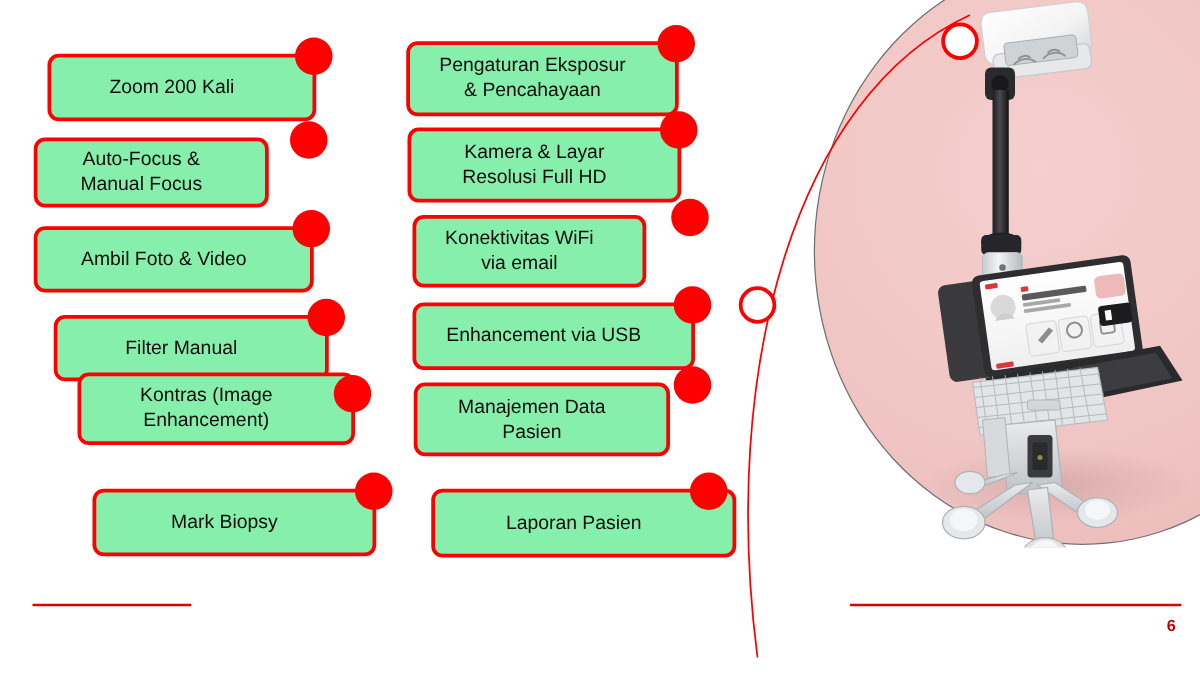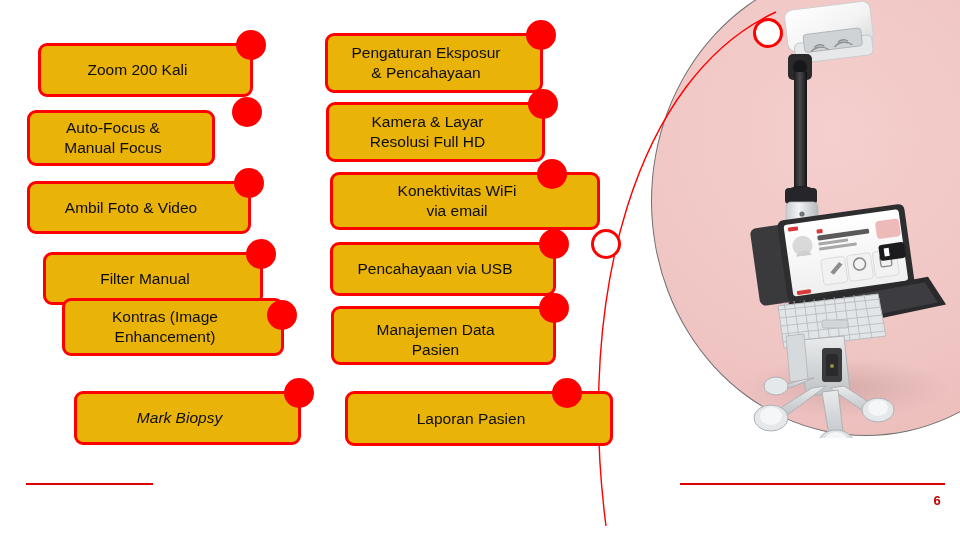--- a/index.html
+++ b/index.html
@@ -23,21 +23,21 @@
     background: #ffffff;
     overflow: hidden;
   }
 
   
   .feature {
     position: absolute;
     box-sizing: border-box;
     border: 3px solid #FF0000;
     border-radius: 9px;
-    background: #eab308;
+    background: #86efac;
     display: flex;
     align-items: center;
     justify-content: center;
     text-align: center;
     color: #0d0d0d;
     font-size: 15.5px;
     line-height: 1.28;
     padding: 2px 26px 2px 10px;
     z-index: 3;
   }
@@ -284,49 +284,49 @@
       <div class="dot" style="left: 234px; top: 168px;"></div>
       <div class="feature" style="left: 43px; top: 252px; width: 220px; height: 53px;">
         <span class="flabel">Filter Manual</span>
       </div>
       <div class="dot" style="left: 246px; top: 239px;"></div>
       <div class="feature" style="left: 62px; top: 298px; width: 222px; height: 58px;">
         <span class="flabel">Kontras (Image
 Enhancement)</span>
       </div>
       <div class="dot" style="left: 267px; top: 300px;"></div>
-      <div class="feature" style="left: 74px; top: 391px; width: 227px; height: 54px; font-style: italic;">
+      <div class="feature" style="left: 74px; top: 391px; width: 227px; height: 54px;">
         <span class="flabel">Mark Biopsy</span>
       </div>
       <div class="dot" style="left: 284px; top: 378px;"></div>
       <div class="feature" style="left: 325px; top: 33px; width: 218px; height: 60px;">
         <span class="flabel">Pengaturan Eksposur
 &amp; Pencahayaan</span>
       </div>
       <div class="dot" style="left: 526px; top: 20px;"></div>
       <div class="feature" style="left: 326px; top: 102px; width: 219px; height: 60px; align-items: center;">
         <span class="flabel">Kamera &amp; Layar
 Resolusi Full HD</span>
       </div>
       <div class="dot" style="left: 528px; top: 89px;"></div>
-      <div class="feature" style="left: 330px; top: 172px; width: 270px; height: 58px;">
+      <div class="feature" style="left: 330px; top: 172px; width: 187px; height: 58px;">
         <span class="flabel">Konektivitas WiFi
 via email</span>
       </div>
       <div class="dot" style="left: 537px; top: 159px;"></div>
       <div class="feature" style="left: 330px; top: 242px; width: 226px; height: 54px;">
-        <span class="flabel">Pencahayaan via USB</span>
+        <span class="flabel">Enhancement via USB</span>
       </div>
       <div class="dot" style="left: 539px; top: 229px;"></div>
-      <div class="feature" style="left: 331px; top: 306px; width: 225px; height: 59px; align-items: flex-end;">
+      <div class="feature" style="left: 331px; top: 306px; width: 205px; height: 59px;">
         <span class="flabel">Manajemen Data
 Pasien</span>
       </div>
       <div class="dot" style="left: 539px; top: 293px;"></div>
-      <div class="feature" style="left: 345px; top: 391px; width: 268px; height: 55px;">
+      <div class="feature" style="left: 345px; top: 391px; width: 244px; height: 55px;">
         <span class="flabel">Laporan Pasien</span>
       </div>
       <div class="dot" style="left: 552px; top: 378px;"></div>
     </div>
 
   <div class="rule" id="rule-left"></div>
   <div class="rule" id="rule-right"></div>
   <div id="page-num">6</div>
 
 </div>

